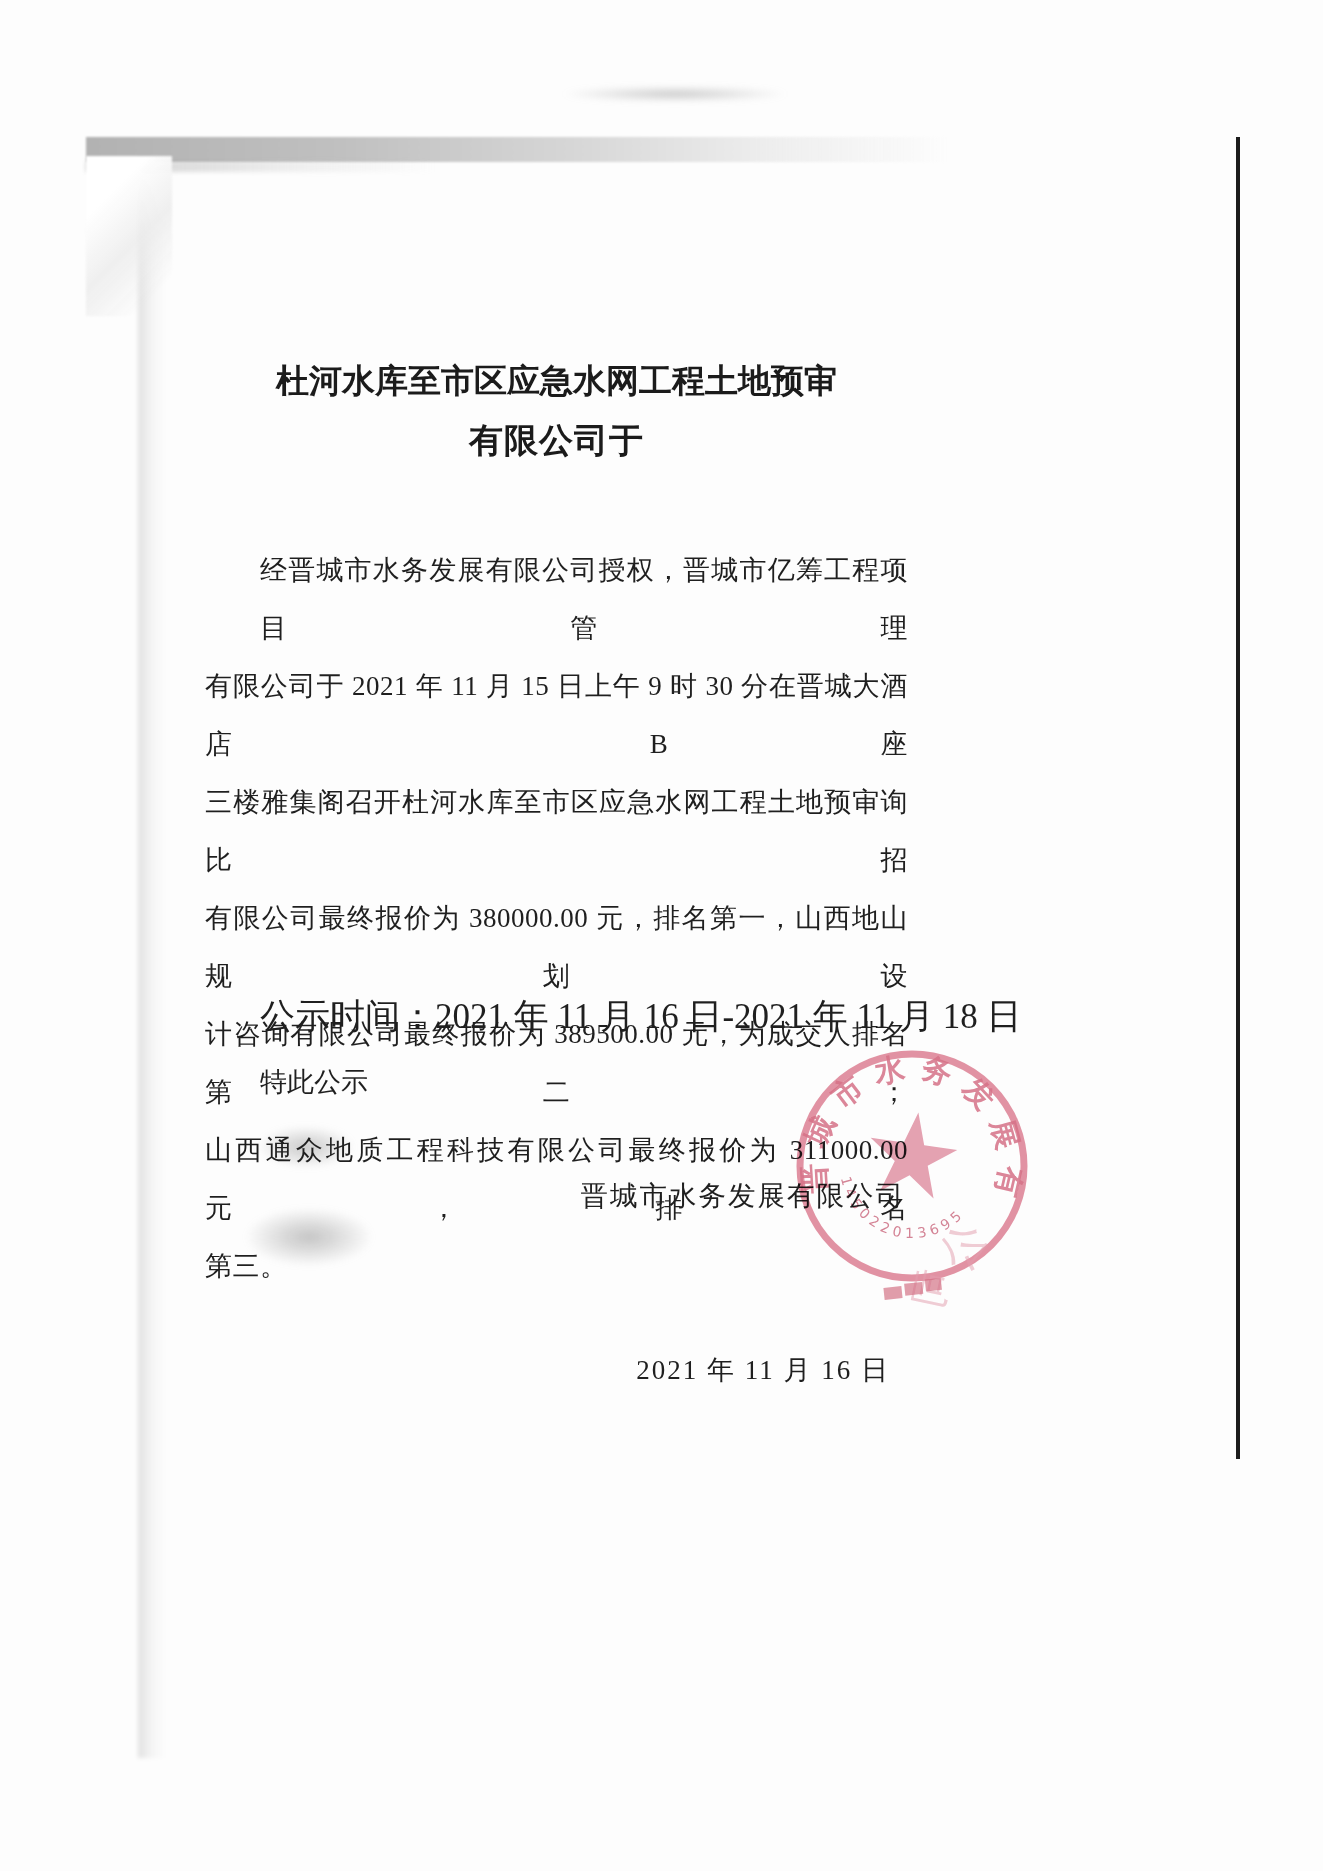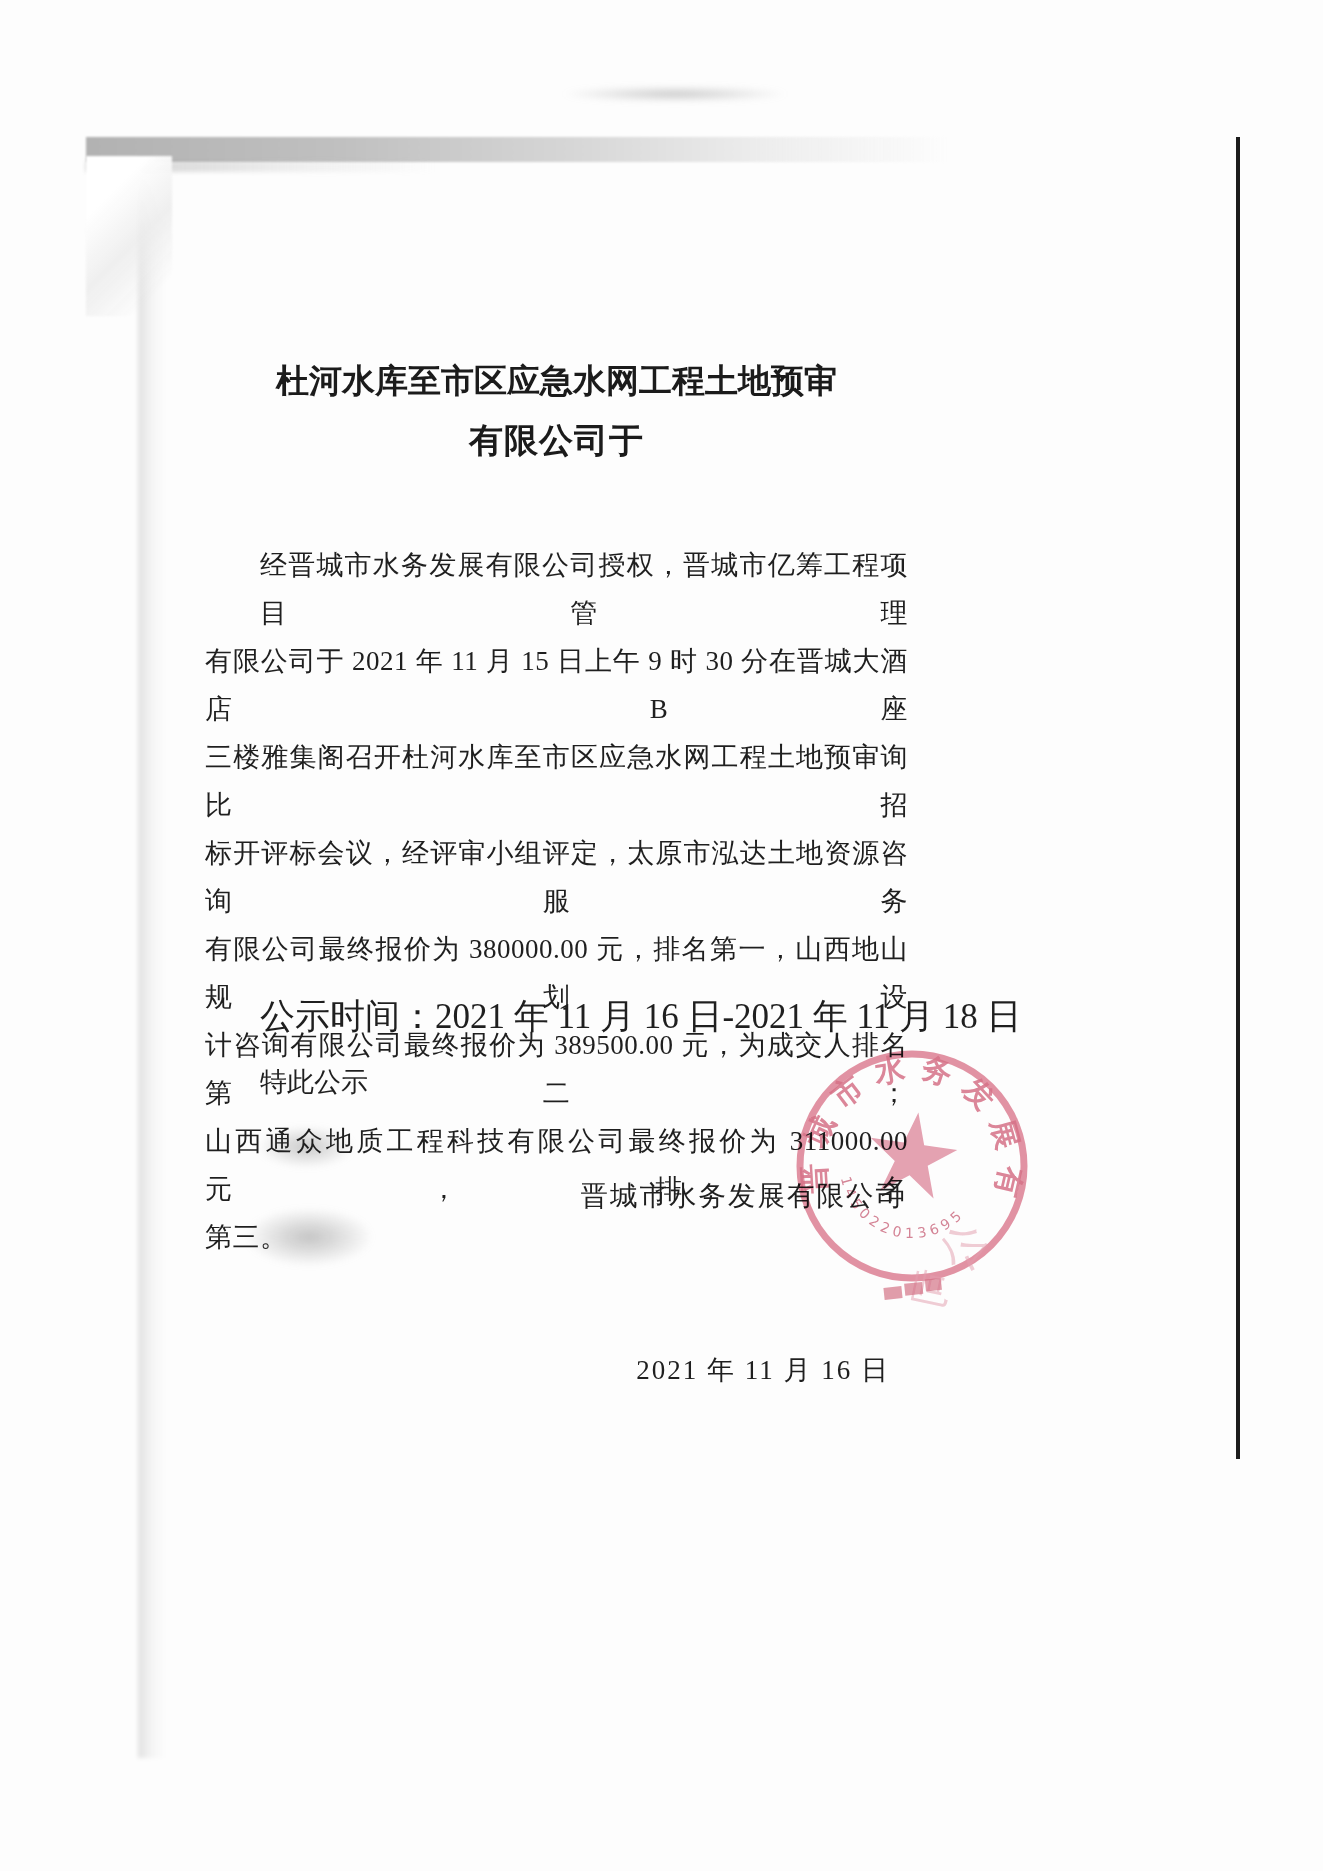--- a/index.html
+++ b/index.html
@@ -40,21 +40,21 @@
     background:radial-gradient(rgba(140,140,140,.5),rgba(255,255,255,0) 72%);filter:blur(3px);}
   
   .title{
     position:absolute;left:205px;width:703px;margin:0;text-align:center;
     font-family:"DejaVu Sans","Liberation Sans",sans-serif;font-weight:700;color:#1b1b1b;
   }
   .title-1{top:359px;font-size:33px;letter-spacing:0px;}
   .title-2{top:418px;font-size:34px;letter-spacing:1px;}
   .body-text{
     position:absolute;left:205px;top:541px;width:703px;
-    font-size:27px;line-height:48px;letter-spacing:.5px;
+    font-size:27px;line-height:58px;letter-spacing:.5px;
   }
   .body-line{white-space:nowrap;}
   .just{text-align:justify;text-align-last:justify;white-space:normal;}
   .indent{padding-left:55px;}
   .pubtime{position:absolute;left:260px;top:993px;font-size:35px;white-space:nowrap;}
   .closing{position:absolute;left:260px;top:1064px;font-size:27px;white-space:nowrap;}
   .signature{position:absolute;left:205px;top:1178px;width:700px;text-align:right;
     font-size:27.5px;letter-spacing:2px;white-space:nowrap;z-index:2;}
   .sign-date{position:absolute;left:205px;top:1352px;width:685px;text-align:right;
     font-size:27px;letter-spacing:2px;white-space:nowrap;}
@@ -79,21 +79,20 @@
   <div class="smudge bleed-1"></div>
   <div class="smudge bleed-2"></div>
 
   <h1 class="title title-1">杜河水库至市区应急水网工程土地预审</h1>
   <h1 class="title title-2">有限公司于</h1>
 
   <div class="body-text">
     <div class="body-line just indent">经晋城市水务发展有限公司授权，晋城市亿筹工程项目管理</div>
     <div class="body-line just">有限公司于 2021 年 11 月 15 日上午 9 时 30 分在晋城大酒店 B 座</div>
     <div class="body-line just">三楼雅集阁召开杜河水库至市区应急水网工程土地预审询比招</div>
-    <div class="body-line just">标开评标会议，经评审小组评定，太原市泓达土地资源咨询服务</div>
     <div class="body-line just">有限公司最终报价为 380000.00 元，排名第一，山西地山规划设</div>
     <div class="body-line just">计咨询有限公司最终报价为 389500.00 元，为成交人排名第二；</div>
     <div class="body-line just">山西通众地质工程科技有限公司最终报价为 311000.00 元，排名</div>
     <div class="body-line">第三。</div>
   </div>
 
   <div class="pubtime">公示时间：2021 年 11 月 16 日-2021 年 11 月 18 日</div>
   <div class="closing">特此公示</div>
   <div class="signature">晋城市水务发展有限公司</div>
   <div class="sign-date">2021 年 11 月 16 日</div>

